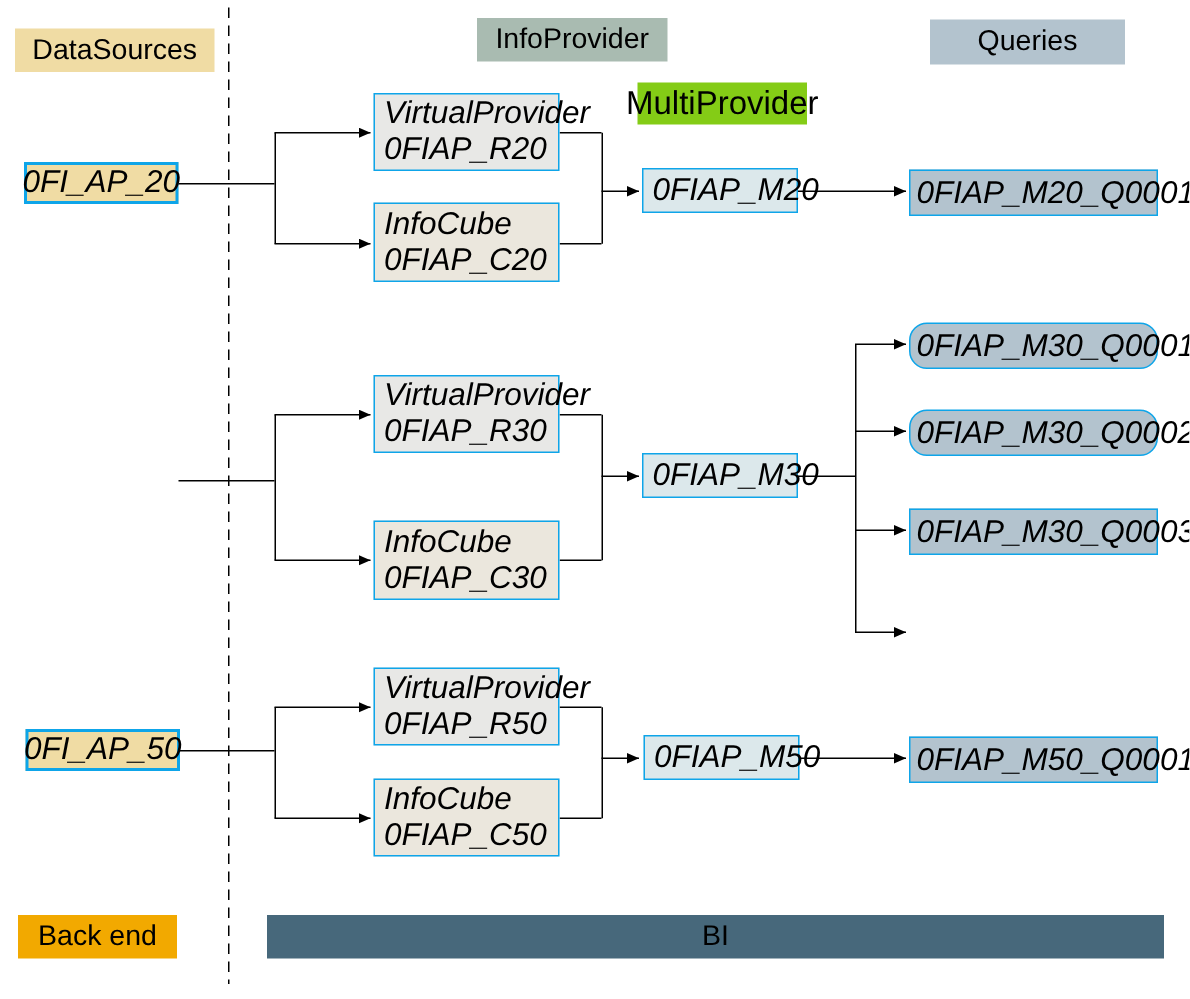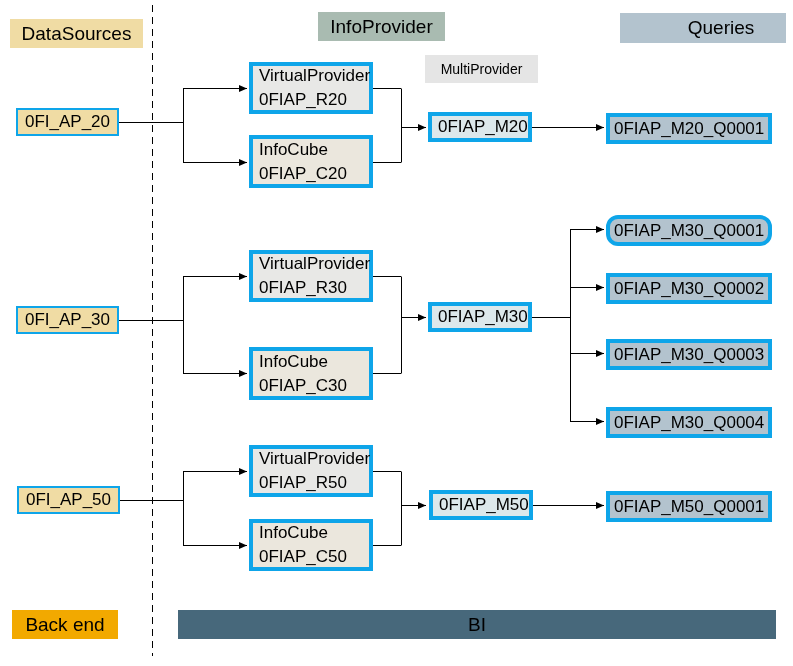--- a/index.html
+++ b/index.html
@@ -8,26 +8,26 @@
     font-family:"Liberation Sans", sans-serif; color:#000; overflow:hidden;
   }
   svg.wires { position:absolute; left:0; top:0; width:793px; height:666px; pointer-events:none; }
 
   .hdr {
     position:absolute; display:flex; align-items:center; justify-content:center;
     font-size:19px;
   }
   .hdr-datasources { left:10px; top:19px; width:133px; height:29px; background:#F0DCA4; }
   .hdr-infoprovider { left:318px; top:12px; width:127px; height:29px; background:#A9BBB1;text-align:right; }
-  .hdr-multiprovider { left:425px; top:55px; width:113px; height:28px; background:#e5e5e5; font-size:14px; }
-  .hdr-queries { left:620px; top:13px; width:130px; height:30px; background:#B3C3CE;padding-left:36px; }
+  .hdr-multiprovider { left:425px; top:55px; width:113px; height:28px; background:#84cc16; font-size:22px; }
+  .hdr-queries { left:620px; top:13px; width:130px; height:30px; background:#B3C3CE; }
 
   .box {
-    position:absolute; border:4px solid #0ea5e9; box-sizing:border-box;
-    display:flex; align-items:center; font-size:17px; white-space:nowrap;
+    position:absolute; border:1px solid #0ea5e9; box-sizing:border-box;
+    display:flex; align-items:center; font-size:21px; white-space:nowrap;font-style:italic;
   }
   .ds   { background:#F0DCA4; border-width:2px; justify-content:center; width:103px; height:28px; left:16px; }
   .prov { background:#E8E8E6; width:124px; left:249px; flex-direction:column;
           align-items:flex-start; justify-content:center; padding-left:6px; line-height:24px; }
   .cube { background:#EBE7DD; }
   .mp   { background:#DCE8EB; width:104px; height:30px; left:428px; padding-left:6px; }
   .q    { background:#B3C3CE; width:166px; height:31px; left:606px; padding-left:4px; }
 
   .footerbar {
     position:absolute; top:610px; height:29px; display:flex;
@@ -87,21 +87,20 @@
       <line x1="533" y1="505.5" x2="604" y2="505.5" marker-end="url(#arr)"></line>
     </g>
   </svg>
 
   <div class="hdr hdr-datasources">DataSources</div>
   <div class="hdr hdr-infoprovider">InfoProvider</div>
   <div class="hdr hdr-multiprovider">MultiProvider</div>
   <div class="hdr hdr-queries">Queries</div>
 
   <div class="box ds" style="top:108px;">0FI_AP_20</div>
-  <div class="box ds" style="top:306px;">0FI_AP_30</div>
   <div class="box ds" style="top:486px; left:17px;">0FI_AP_50</div>
 
   <div class="box prov" style="top:62px; height:52px;">
     <span>VirtualProvider</span>
     <span>0FIAP_R20</span>
   </div>
   <div class="box prov cube" style="top:135px; height:53px;">
     <span>InfoCube</span>
     <span>0FIAP_C20</span>
   </div>
@@ -123,21 +122,20 @@
     <span>InfoCube</span>
     <span>0FIAP_C50</span>
   </div>
 
   <div class="box mp" style="top:112px;">0FIAP_M20</div>
   <div class="box mp" style="top:302px;">0FIAP_M30</div>
   <div class="box mp" style="top:490px; left:429px;">0FIAP_M50</div>
 
   <div class="box q" style="top:113px;">0FIAP_M20_Q0001</div>
   <div class="box q" style="top:215px;border-radius:12px;">0FIAP_M30_Q0001</div>
-  <div class="box q" style="top:273px;">0FIAP_M30_Q0002</div>
+  <div class="box q" style="top:273px;border-radius:12px;">0FIAP_M30_Q0002</div>
   <div class="box q" style="top:339px;">0FIAP_M30_Q0003</div>
-  <div class="box q" style="top:407px;">0FIAP_M30_Q0004</div>
   <div class="box q" style="top:491px;">0FIAP_M50_Q0001</div>
 
   <div class="footerbar backend">Back end</div>
   <div class="footerbar bibar">BI</div>
 
 </div>
 
 </body></html>

